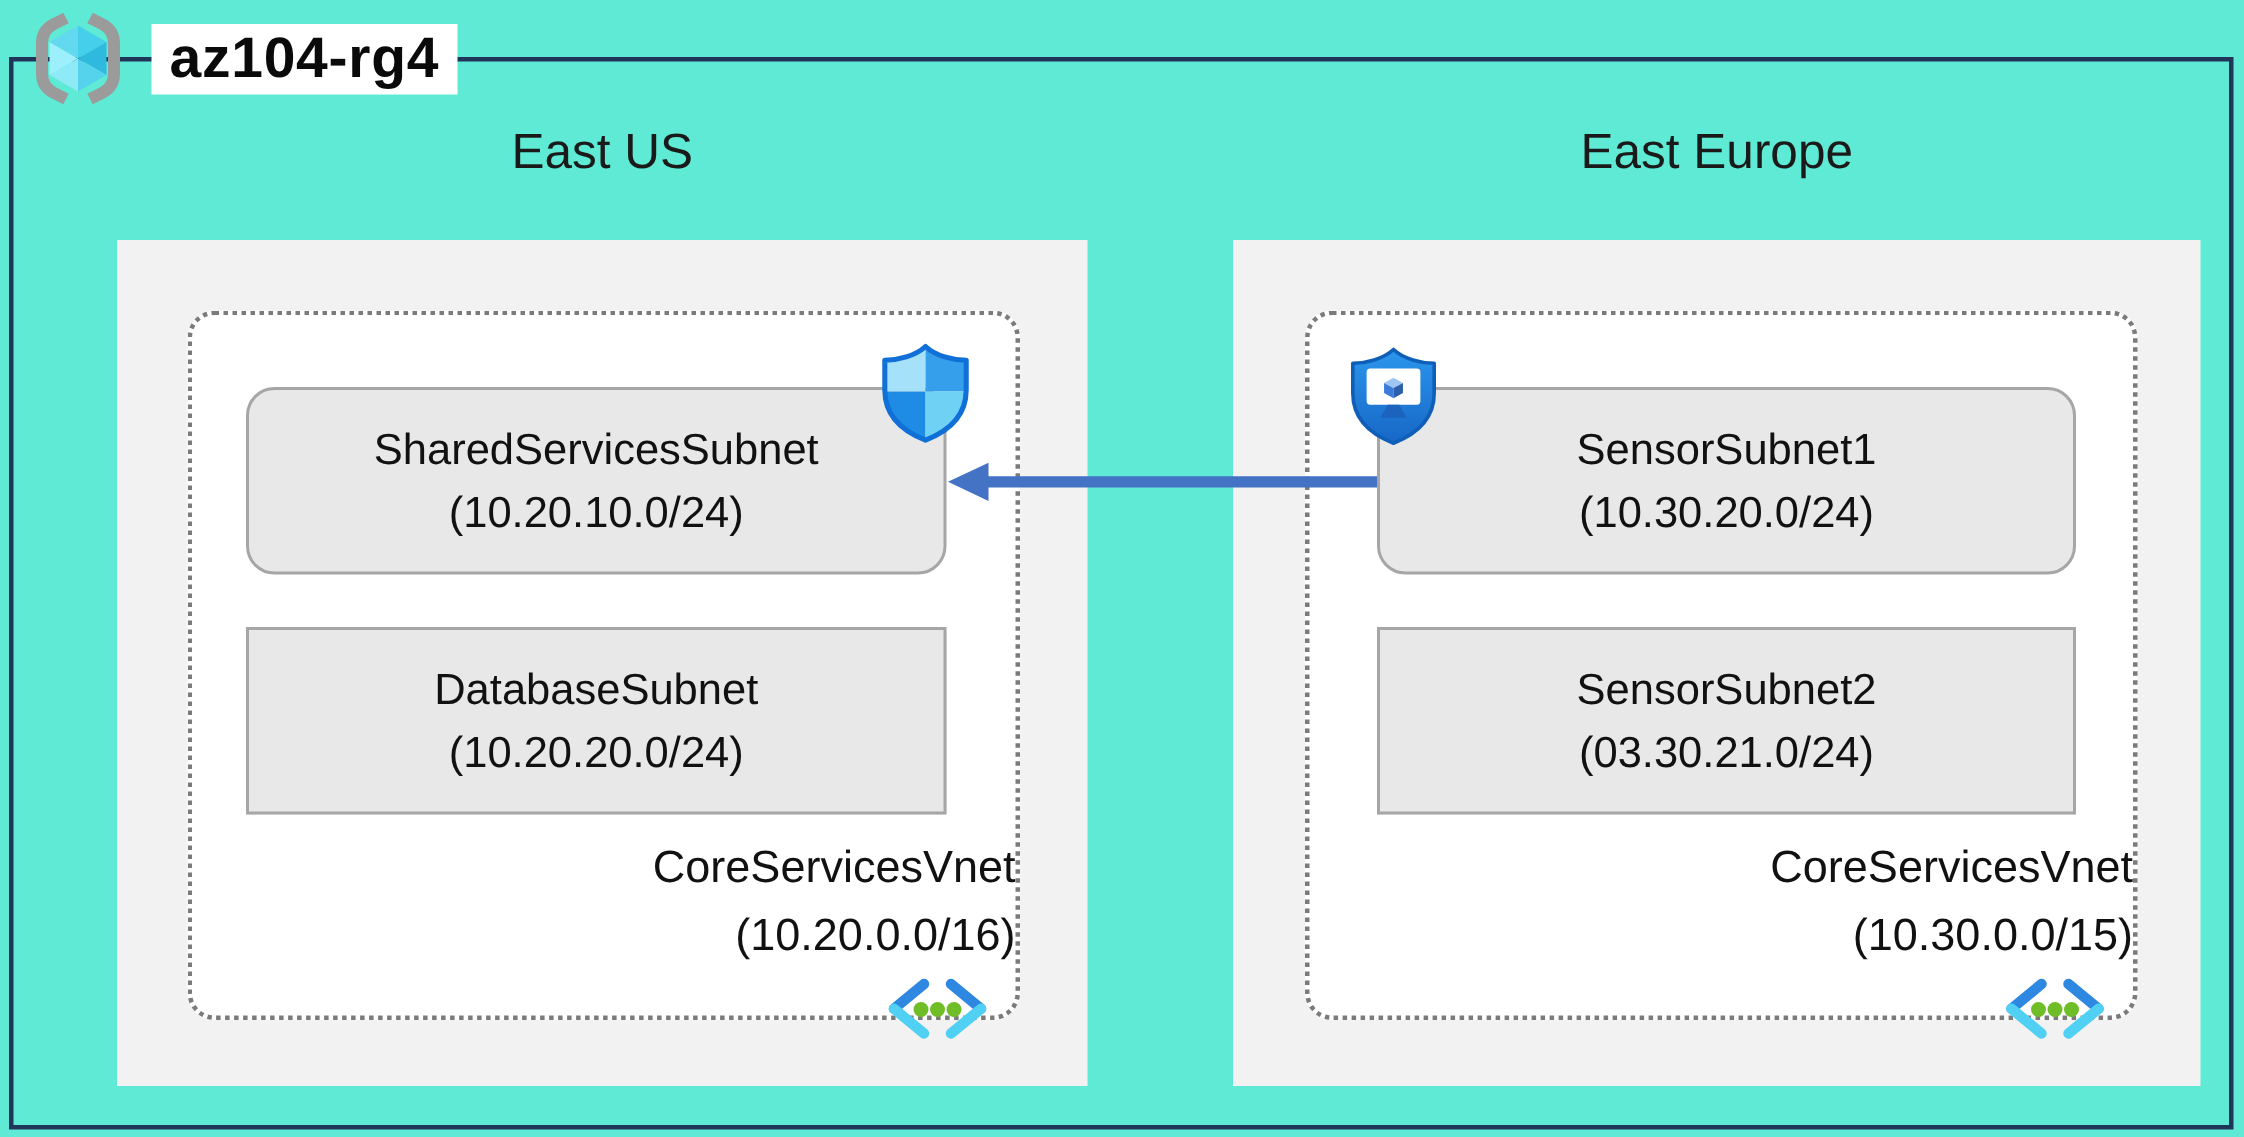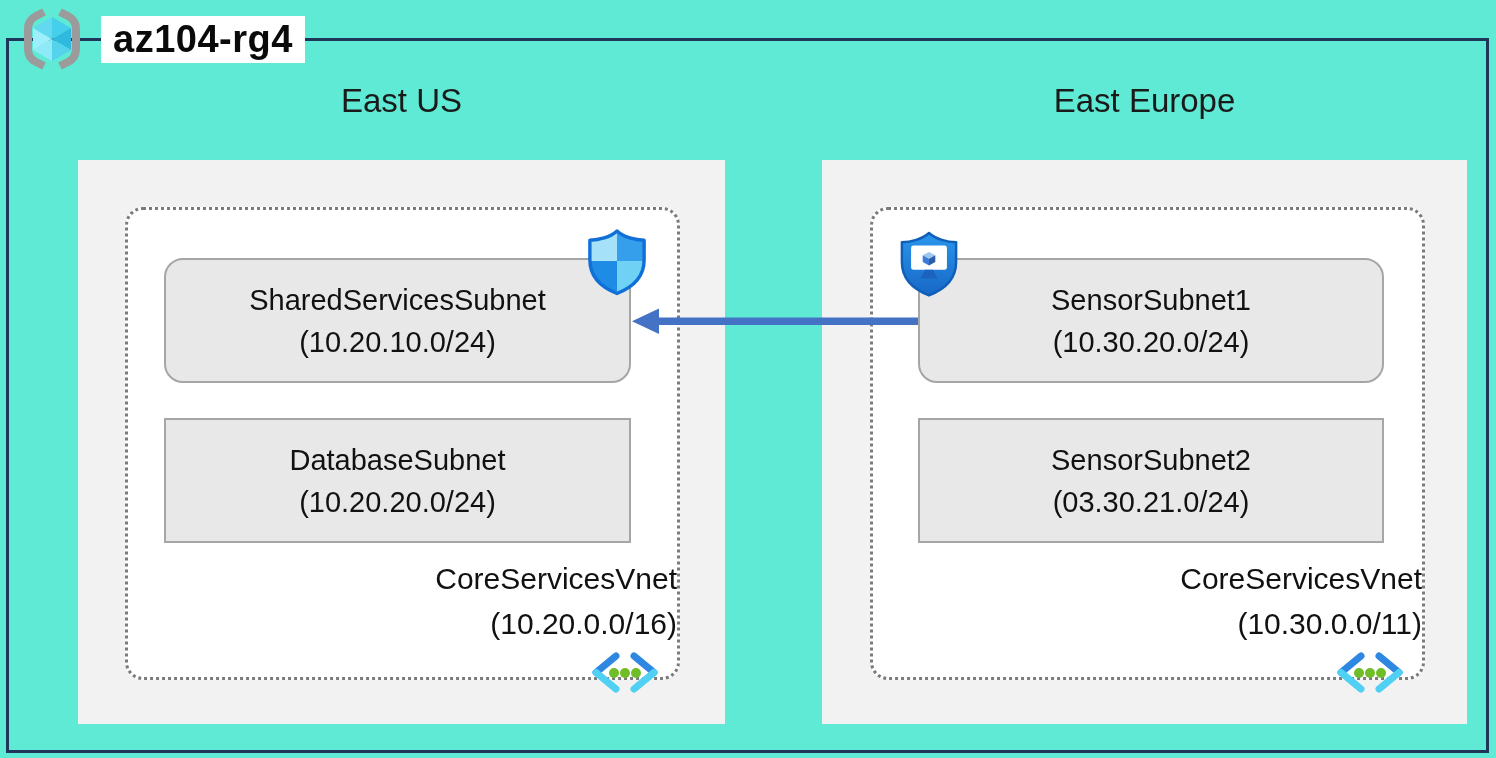--- a/index.html
+++ b/index.html
@@ -120,21 +120,21 @@
     <div class="subnet first">
       <div>SensorSubnet1</div>
       <div>(10.30.20.0/24)</div>
     </div>
     <div class="subnet second">
       <div>SensorSubnet2</div>
       <div>(03.30.21.0/24)</div>
     </div>
     <div class="vnet-label">
       <div>CoreServicesVnet</div>
-      <div>(10.30.0.0/11)</div>
+      <div>(10.30.0.0/15)</div>
     </div>
     <svg class="vnet-icon" viewBox="0 0 76 46">
       <line x1="29" y1="6" x2="9" y2="22.5" stroke="#2E87E0" stroke-width="7" stroke-linecap="round"></line>
       <line x1="9" y1="22.5" x2="29" y2="39" stroke="#50D0F2" stroke-width="7" stroke-linecap="round"></line>
       <line x1="47" y1="6" x2="67" y2="22.5" stroke="#2E87E0" stroke-width="7" stroke-linecap="round"></line>
       <line x1="67" y1="22.5" x2="47" y2="39" stroke="#50D0F2" stroke-width="7" stroke-linecap="round"></line>
       <circle cx="27" cy="23" r="5" fill="#6FBE27"></circle>
       <circle cx="38" cy="23" r="5" fill="#6FBE27"></circle>
       <circle cx="49" cy="23" r="5" fill="#6FBE27"></circle>
     </svg>

